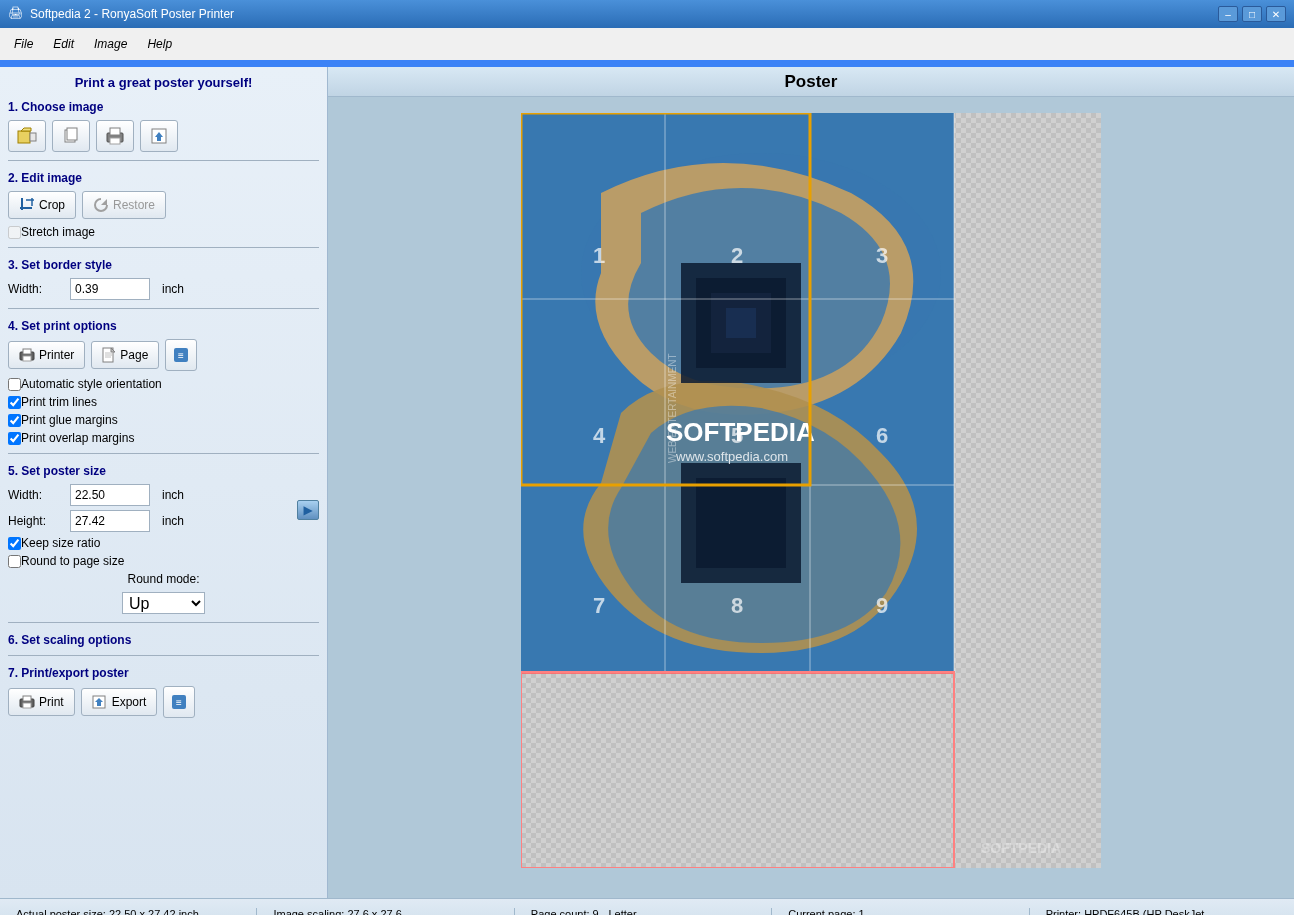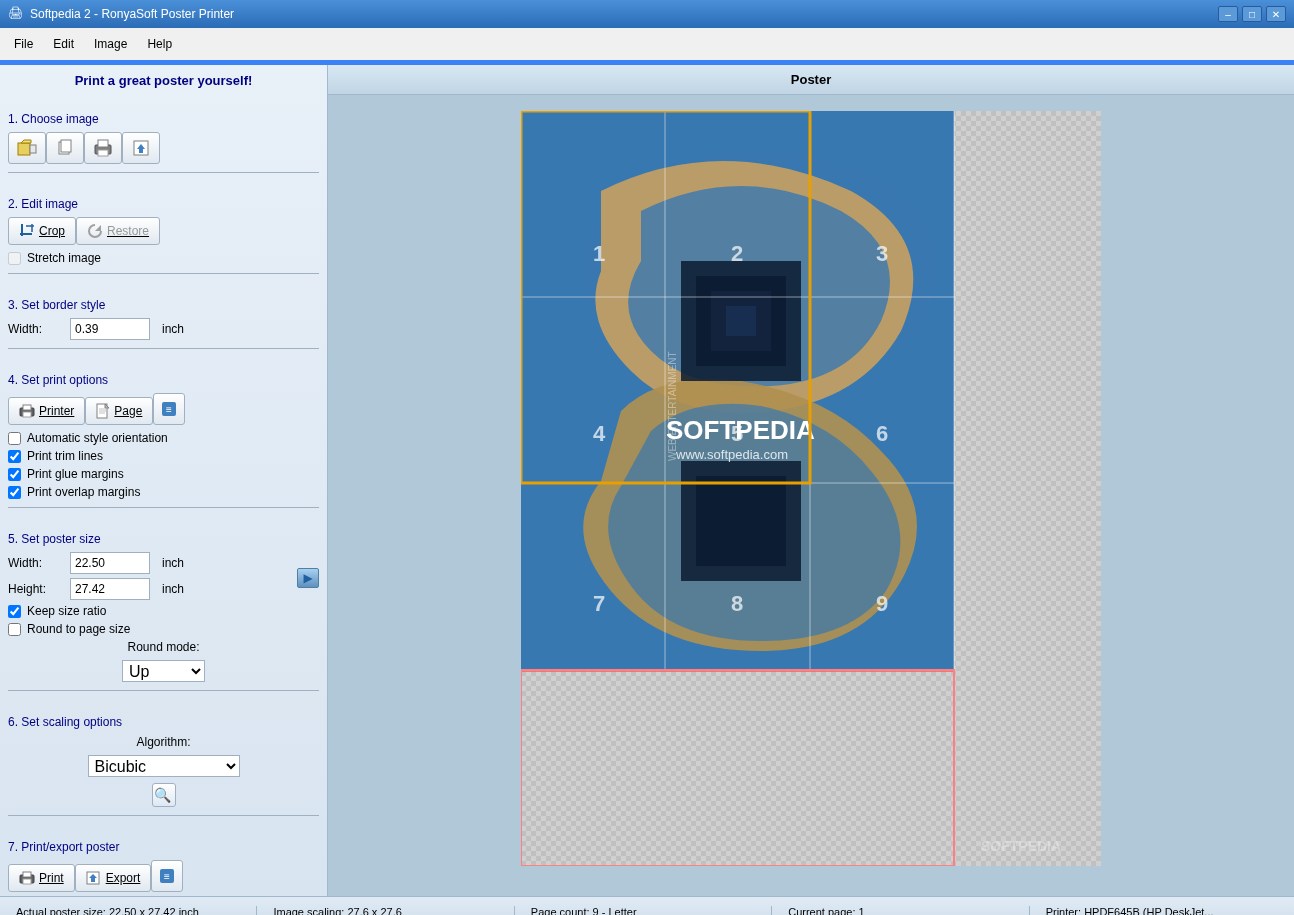--- a/index.html
+++ b/index.html
@@ -21,25 +21,26 @@
     .title-bar-controls { display: flex; gap: 4px; }
     .title-bar-btn {
       width: 20px; height: 16px; background: #5a9ad9; border: 1px solid #2a5a9a;
       color: white; font-size: 10px; display: flex; align-items: center; justify-content: center;
       cursor: pointer; border-radius: 2px;
     }
 
     
     .menu-bar {
       background: #f0f0f0;
-      border-bottom: 5px solid #3b82f6;
+      border-bottom: 7px solid #3b82f6;
       height: 26px;
       display: flex;
       align-items: center;
       padding: 16px 4px;
+      font-style: italic;
     }
     .menu-item {
       padding: 3px 10px;
       cursor: pointer;
       border-radius: 2px;
       color: #000;
     }
 
     
     .main-container {
@@ -59,26 +60,26 @@
 
     .panel-header {
       text-align: center;
       font-weight: bold;
       color: #000080;
       font-size: 13px;
     }
 
     .section-title {
       color: #000080;
-      font-weight: normal;
+      font-weight: bold;
       margin-bottom: 6px;
-      margin-top: 24px;
-    }
-
-    .btn-row { display: flex; margin-bottom: 6px; align-items: flex-end; text-decoration: underline; }
+      margin-top: 10px;
+    }
+
+    .btn-row { display: flex; gap: 6px; margin-bottom: 6px; align-items: center; }
 
     .icon-btn {
       width: 38px; height: 32px;
       background: linear-gradient(to bottom, #ffffff, #e0e8f0);
       border: 1px solid #a0b0c0;
       border-radius: 3px;
       cursor: pointer;
       display: flex; align-items: center; justify-content: center;
       font-size: 16px;
     }
@@ -102,21 +103,21 @@
     .field-input {
       width: 80px; height: 22px;
       border: 1px solid #a0b0c0;
       padding: 0 4px;
       background: white;
       font-size: 12px;
     }
     .field-unit { color: #000; }
 
     .checkbox-row {
-      display: flex; align-items: center; gap: 6px; margin-bottom: 4px;
+      display: flex; align-items: center; gap: 0; margin-bottom: 4px;
     }
     input[type="checkbox"] { width: 13px; height: 13px; }
 
     .dropdown-row {
       display: flex; align-items: center; gap: 6px; margin-bottom: 4px; flex-direction: column;
     }
     select {
       height: 22px; font-size: 16px;
       border: 1px solid #a0b0c0;
       background: white;
@@ -132,21 +133,21 @@
       flex-direction: column;
     }
 
     .poster-header {
       background: linear-gradient(to bottom, #d8e8f4, #c0d4e4);
       border-bottom: 1px solid #a0b8cc;
       height: 30px;
       display: flex; align-items: center; justify-content: center;
       font-weight: bold;
       color: #000;
-      font-size: 13px;
+      font-size: 17px;
     }
 
     .poster-area {
       flex: 1;
       background: #b0c8d8;
       display: flex;
       align-items: flex-start;
       justify-content: center;
       padding: 16px;
       overflow: hidden;
@@ -381,29 +382,20 @@
       <select>
         <option>Up</option>
         <option>Down</option>
         <option>Nearest</option>
       </select>
     </div>
 
     <div class="divider"></div>
 
     <div class="section-title">6. Set scaling options</div>
-    <div class="dropdown-row">
-      <span>Algorithm:</span>
-      <select>
-        <option>Bicubic</option>
-        <option>Bilinear</option>
-        <option>Nearest Neighbor</option>
-      </select>
-      <div class="magnify-btn">🔍</div>
-    </div>
 
     <div class="divider"></div>
 
     <div class="section-title">7. Print/export poster</div>
     <div class="btn-row">
       <button class="text-btn">
         <svg width="16" height="14" viewBox="0 0 16 14">
             <rect x="1" y="4" width="14" height="8" fill="#606060" stroke="#404040" rx="1"></rect>
             <rect x="4" y="1" width="8" height="5" fill="white" stroke="#808080"></rect>
             <rect x="4" y="8" width="8" height="5" fill="white" stroke="#a0a0a0"></rect>

